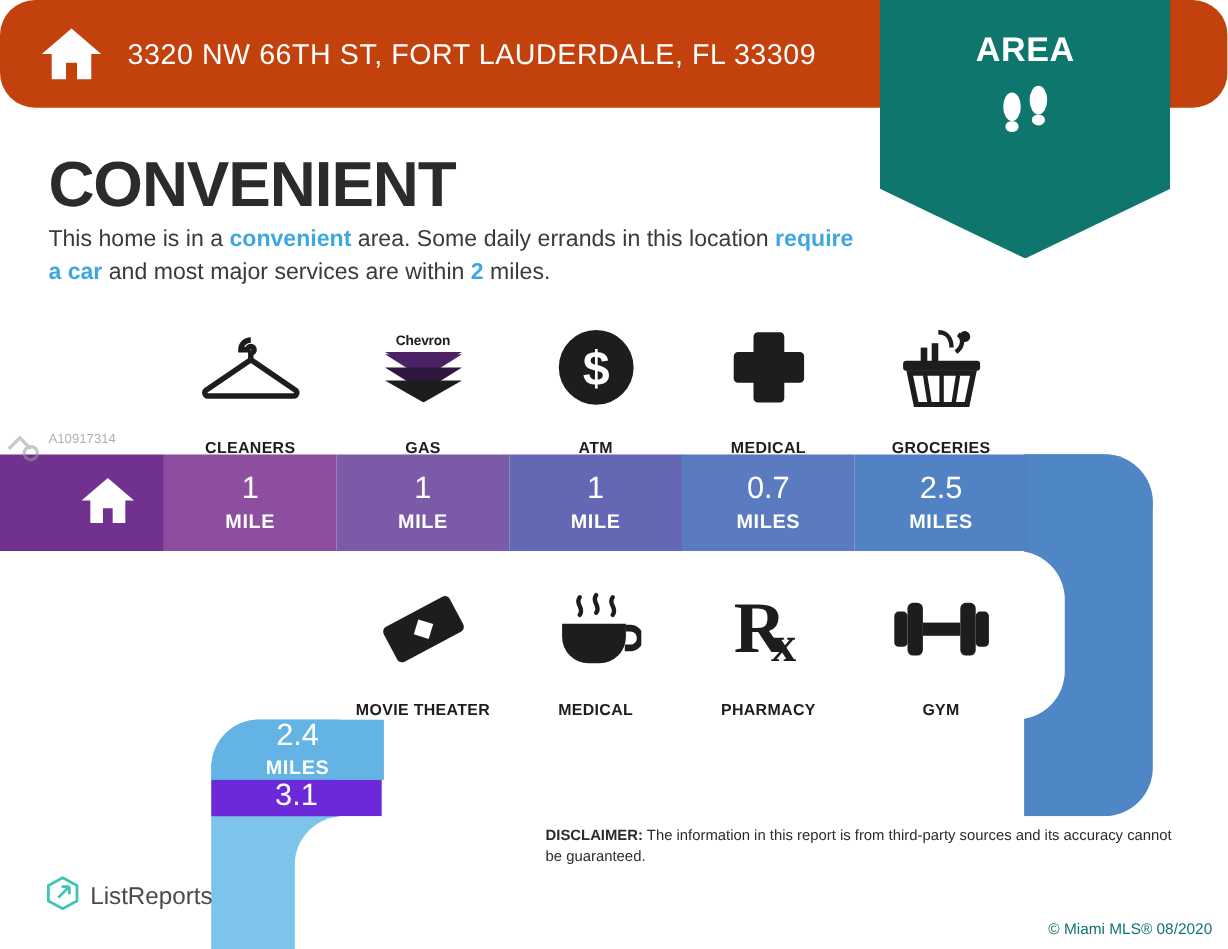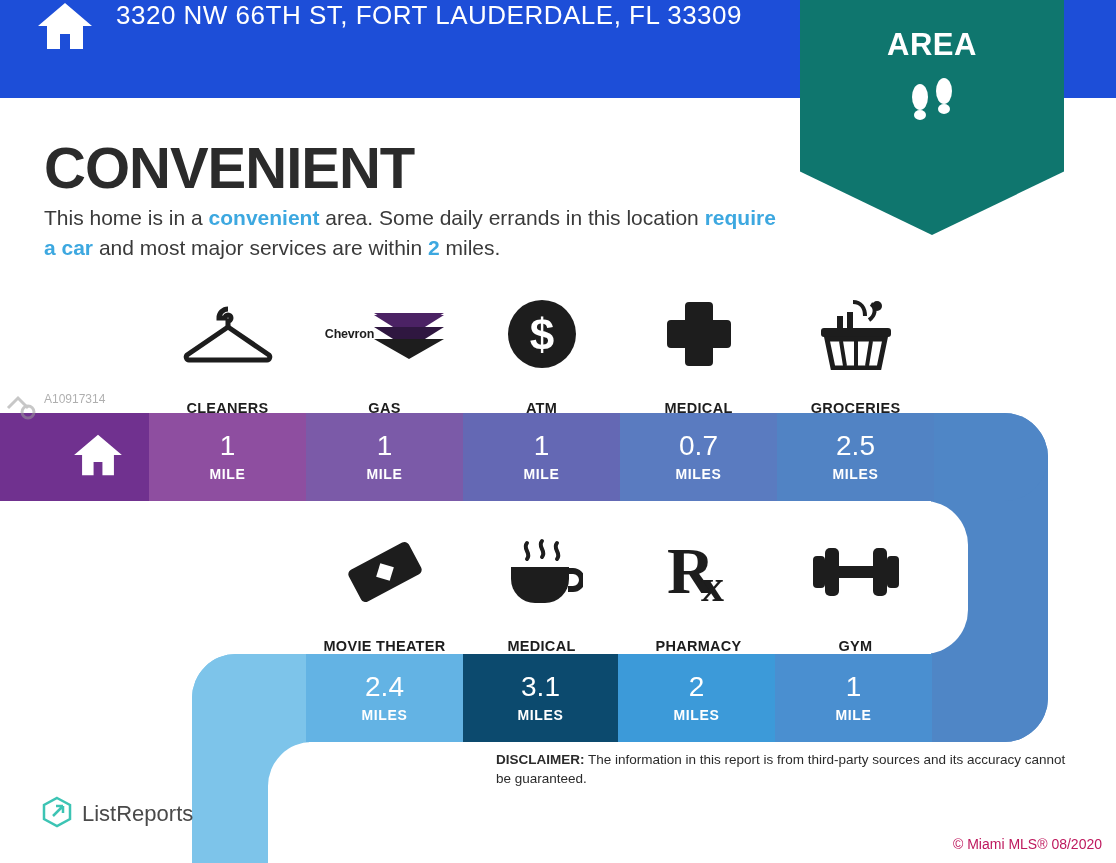--- a/index.html
+++ b/index.html
@@ -7,22 +7,22 @@
     width: 1116px; height: 863px;
     background: #ffffff;
     font-family: "Liberation Sans", sans-serif;
     overflow: hidden;
   }
   .page { position: relative; width: 1116px; height: 863px; background: #ffffff; }
 
   
   .header {
     position: absolute; top: 0; left: 0; width: 1116px; height: 98px;
-    background: #1d4ed8;
-    display: flex; align-items: flex-start;
+    background: #c2410c;
+    display: flex; align-items: center; border-radius: 32px;
   }
   .header-home { margin-left: 36px; width: 58px; height: 52px; }
   .header-address {
     color: #ffffff; font-size: 26px; letter-spacing: 0.5px;
     margin-left: 22px; font-weight: 400; white-space: nowrap;
   }
 
   
   .banner {
     position: absolute; top: 0; left: 800px; width: 264px; height: 235px;
@@ -66,25 +66,25 @@
   .row1-icons { top: 296px; left: 149px; }
   .row2-icons { top: 534px; left: 306px; }
 
   
   .ribbon1 {
     position: absolute; top: 413px; left: 0; width: 1048px; height: 88px;
     display: flex; border-radius: 0 44px 44px 0; overflow: hidden;
   }
   .ribbon2 {
     position: absolute; top: 654px; left: 192px; width: 856px; height: 88px;
-    display: flex; border-radius: 44px 0 44px 0; overflow: hidden;
+    display: flex; border-radius: 44px 0 44px 0; overflow: hidden; flex-direction: column;
   }
   .seg { display: flex; flex-direction: column; align-items: center; justify-content: center; }
   .seg .val { color: #ffffff; font-size: 28px; font-weight: 400; line-height: 1; }
-  .seg .unit { color: #ffffff; font-size: 14px; font-weight: 700; letter-spacing: 0.6px; margin-top: 6px; }
+  .seg .unit { color: #ffffff; font-size: 18px; font-weight: 700; letter-spacing: 0.6px; margin-top: 6px; }
 
   .home-seg { width: 149px; display: flex; align-items: center; padding-left: 46px; }
 
   
   .connector-a {
     position: absolute; top: 413px; left: 931px; width: 117px; height: 329px;
     background: #4f86c6; border-radius: 0 44px 44px 0;
   }
   .connector-b {
     position: absolute; top: 654px; left: 192px; width: 117px; height: 209px;
@@ -112,25 +112,25 @@
   .listreports .lr-text { font-size: 22px; color: #4a4a4a; font-weight: 400; }
 
   .disclaimer {
     position: absolute; top: 751px; left: 496px; width: 580px;
     font-size: 13.5px; color: #2b2b2b; line-height: 1.4;
   }
   .disclaimer b { font-weight: 700; }
 
   .copyright {
     position: absolute; top: 836px; right: 14px;
-    font-size: 14px; color: #be185d;
-  }
-
-  
-  .chevron-wrap { display: flex; flex-direction: row; align-items: center; }
+    font-size: 14px; color: #0f766e;
+  }
+
+  
+  .chevron-wrap { display: flex; flex-direction: column; align-items: center; }
   .chevron-text { font-size: 12.5px; font-weight: 700; color: #1d1d1d; letter-spacing: -0.2px; }
 </style>
 </head>
 <body>
 
 <div class="page">
 
   <div class="header">
     <span class="header-home">
       <svg width="58" height="52" viewBox="0 0 58 52">
@@ -295,21 +295,21 @@
       <div class="icon-label">GYM</div>
     </div>
   </div>
 
   <div class="ribbon2">
     <div class="seg" style="width:114px;background:#7dc4ea"></div>
     <div class="seg" style="width:157px;background:#63b3e4">
       <span class="val">2.4</span>
       <span class="unit">MILES</span>
     </div>
-    <div class="seg" style="width:155px;background:#0c4a6e">
+    <div class="seg" style="width:155px;background:#6d28d9">
       <span class="val">3.1</span>
       <span class="unit">MILES</span>
     </div>
     <div class="seg" style="width:157px;background:#3c9ad9">
       <span class="val">2</span>
       <span class="unit">MILES</span>
     </div>
     <div class="seg" style="width:157px;background:#4a8fd0">
       <span class="val">1</span>
       <span class="unit">MILE</span>

